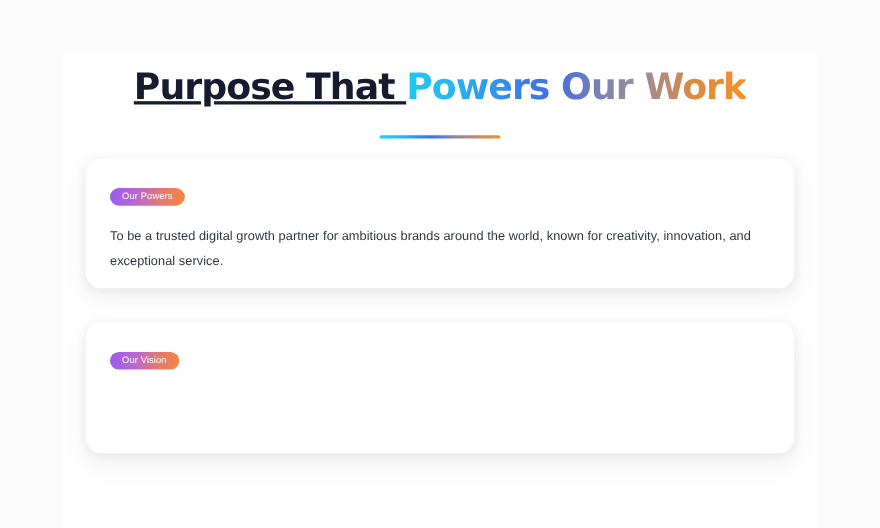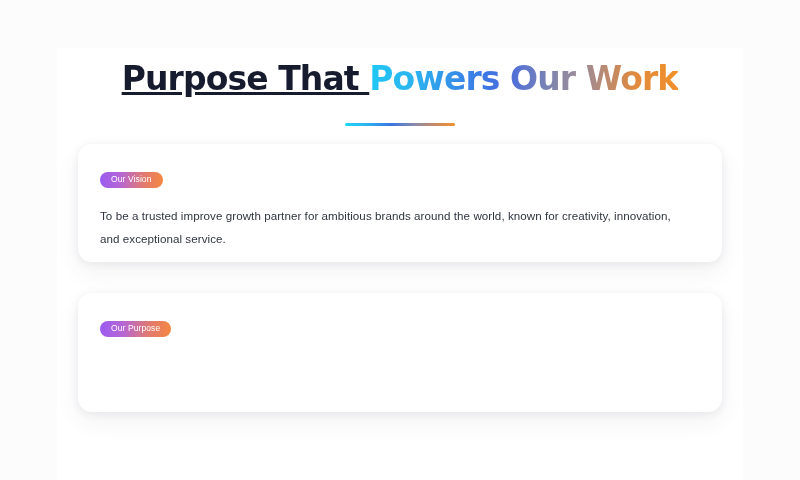--- a/index.html
+++ b/index.html
@@ -131,25 +131,25 @@
 <div class="page">
   <div class="panel">
 
     <div class="heading-wrap">
       <h1 class="heading"><span class="plain">Purpose That </span><span class="grad">Powers Our Work</span></h1>
       <div class="heading-underline"></div>
     </div>
 
     <div class="card card-vision">
       <div class="card-inner">
-        <span class="badge">Our Vision</span>
-        <p class="card-text">To be a trusted improve growth partner for ambitious brands around the world, known for creativity, innovation, and exceptional service.</p>
+        <span class="badge">Our Powers</span>
+        <p class="card-text">To be a trusted digital growth partner for ambitious brands around the world, known for creativity, innovation, and exceptional service.</p>
       </div>
     </div>
 
     <div class="card card-mission">
       <div class="card-inner">
-        <span class="badge">Our Purpose</span>
+        <span class="badge">Our Vision</span>
       </div>
     </div>
 
   </div>
 </div>
 
 </body></html>

